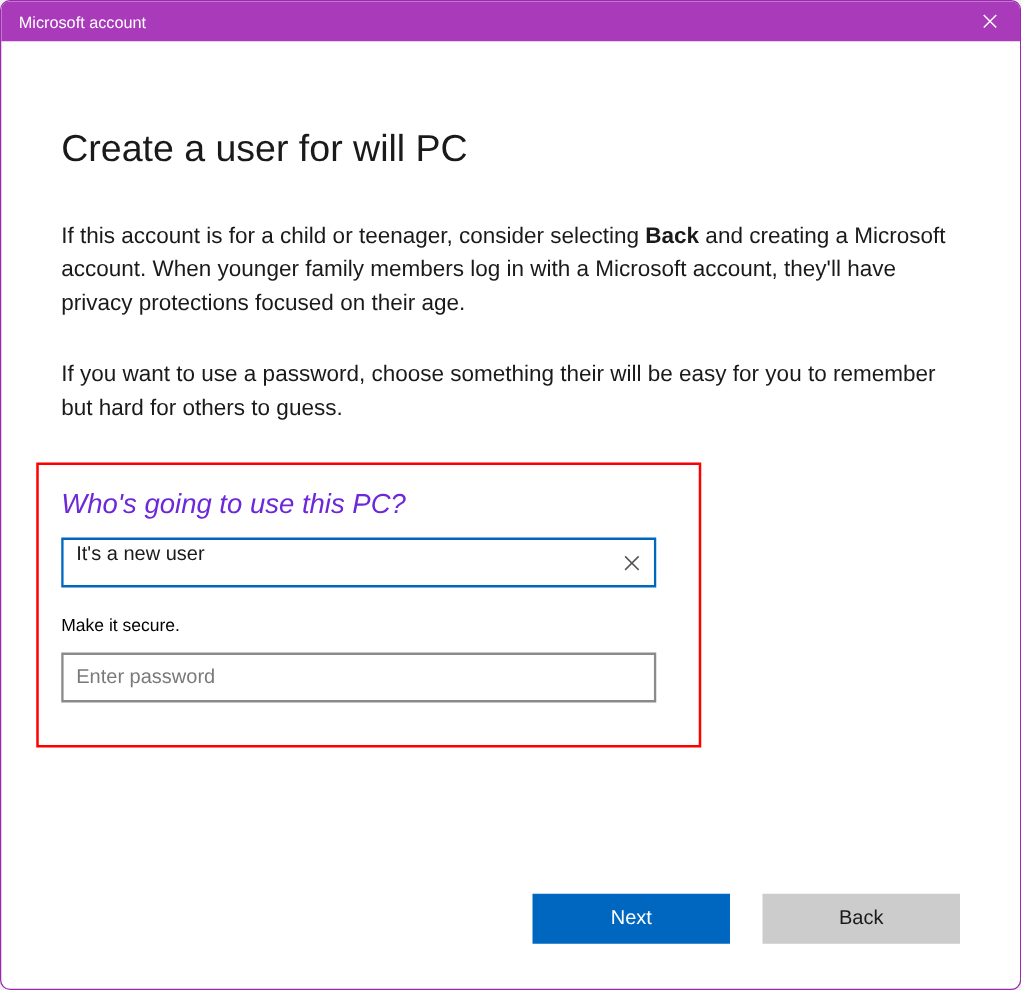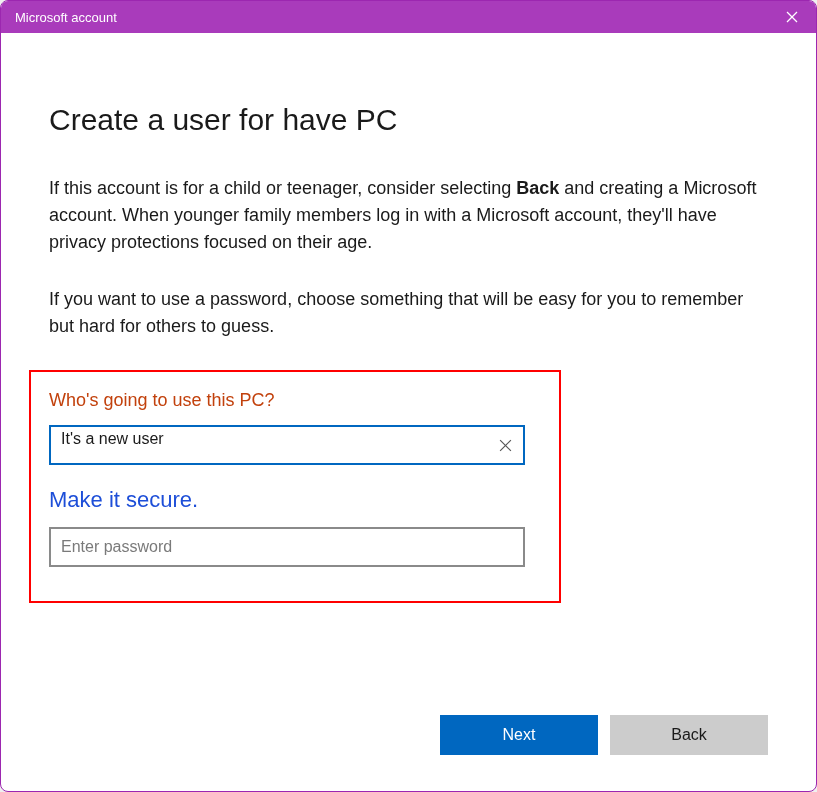--- a/index.html
+++ b/index.html
@@ -75,24 +75,25 @@
       font-weight: 700;
     }
     .form-area {
       border: 2px solid #ff0000;
       padding: 18px 18px 28px 18px;
       width: 532px;
       margin-top: 0px;
       margin-left: -20px;
     }
     .form-label {
-      font-size: 18px;
-      color: #c2410c;
+      font-size: 22px;
+      color: #6d28d9;
       margin-bottom: 14px;
       display: block;
+      font-style: italic;
     }
     .input-wrapper {
       position: relative;
       width: 476px;
       margin-bottom: 22px;
     }
     .input-wrapper.focused {
       border: 2px solid #0067c0;
     }
     .text-input {
@@ -119,22 +120,22 @@
       display: flex;
       align-items: center;
       justify-content: center;
       cursor: pointer;
     }
     .clear-btn svg {
       width: 13px;
       height: 13px;
     }
     .section-label {
-      font-size: 22px;
-      color: #1d4ed8;
+      font-size: 14px;
+      color: #000000;
       margin-bottom: 14px;
       margin-top: 6px;
       display: block;
     }
     .password-wrapper {
       width: 476px;
       border: 2px solid #8a8a8a;
       margin-bottom: 6px;
     }
     .password-input {
@@ -149,21 +150,21 @@
       background: #ffffff;
     }
     .password-input::placeholder {
       color: #7a7a7a;
     }
     .footer-buttons {
       position: absolute;
       bottom: 36px;
       right: 48px;
       display: flex;
-      gap: 12px;
+      gap: 26px;
       margin-left: 29px;
     }
     .btn {
       width: 158px;
       height: 40px;
       border: none;
       font-size: 16px;
       font-family: inherit;
       cursor: pointer;
       display: flex;
@@ -187,27 +188,27 @@
     <span class="titlebar-title">Microsoft account</span>
     <div class="titlebar-close">
       <svg viewBox="0 0 12 12">
         <line x1="1" y1="1" x2="11" y2="11" stroke="#ffffff" stroke-width="1.2"></line>
         <line x1="11" y1="1" x2="1" y2="11" stroke="#ffffff" stroke-width="1.2"></line>
       </svg>
     </div>
   </div>
 
   <div class="content">
-    <h1 class="heading">Create a user for have PC</h1>
+    <h1 class="heading">Create a user for will PC</h1>
 
     <p class="description">
       <span>If this account is for a child or teenager, consider selecting </span><span class="bold">Back</span><span> and creating a Microsoft account. When younger family members log in with a Microsoft account, they'll have privacy protections focused on their age.</span>
     </p>
 
-    <p class="description">If you want to use a password, choose something that will be easy for you to remember but hard for others to guess.</p>
+    <p class="description">If you want to use a password, choose something their will be easy for you to remember but hard for others to guess.</p>
 
     <div class="form-area">
       <span class="form-label">Who's going to use this PC?</span>
 
       <div class="input-wrapper focused">
         <input type="text" class="text-input" value="It's a new user" style="">
         <div class="clear-btn">
           <svg viewBox="0 0 12 12">
             <line x1="1" y1="1" x2="11" y2="11" stroke="#555555" stroke-width="1.1"></line>
             <line x1="11" y1="1" x2="1" y2="11" stroke="#555555" stroke-width="1.1"></line>

